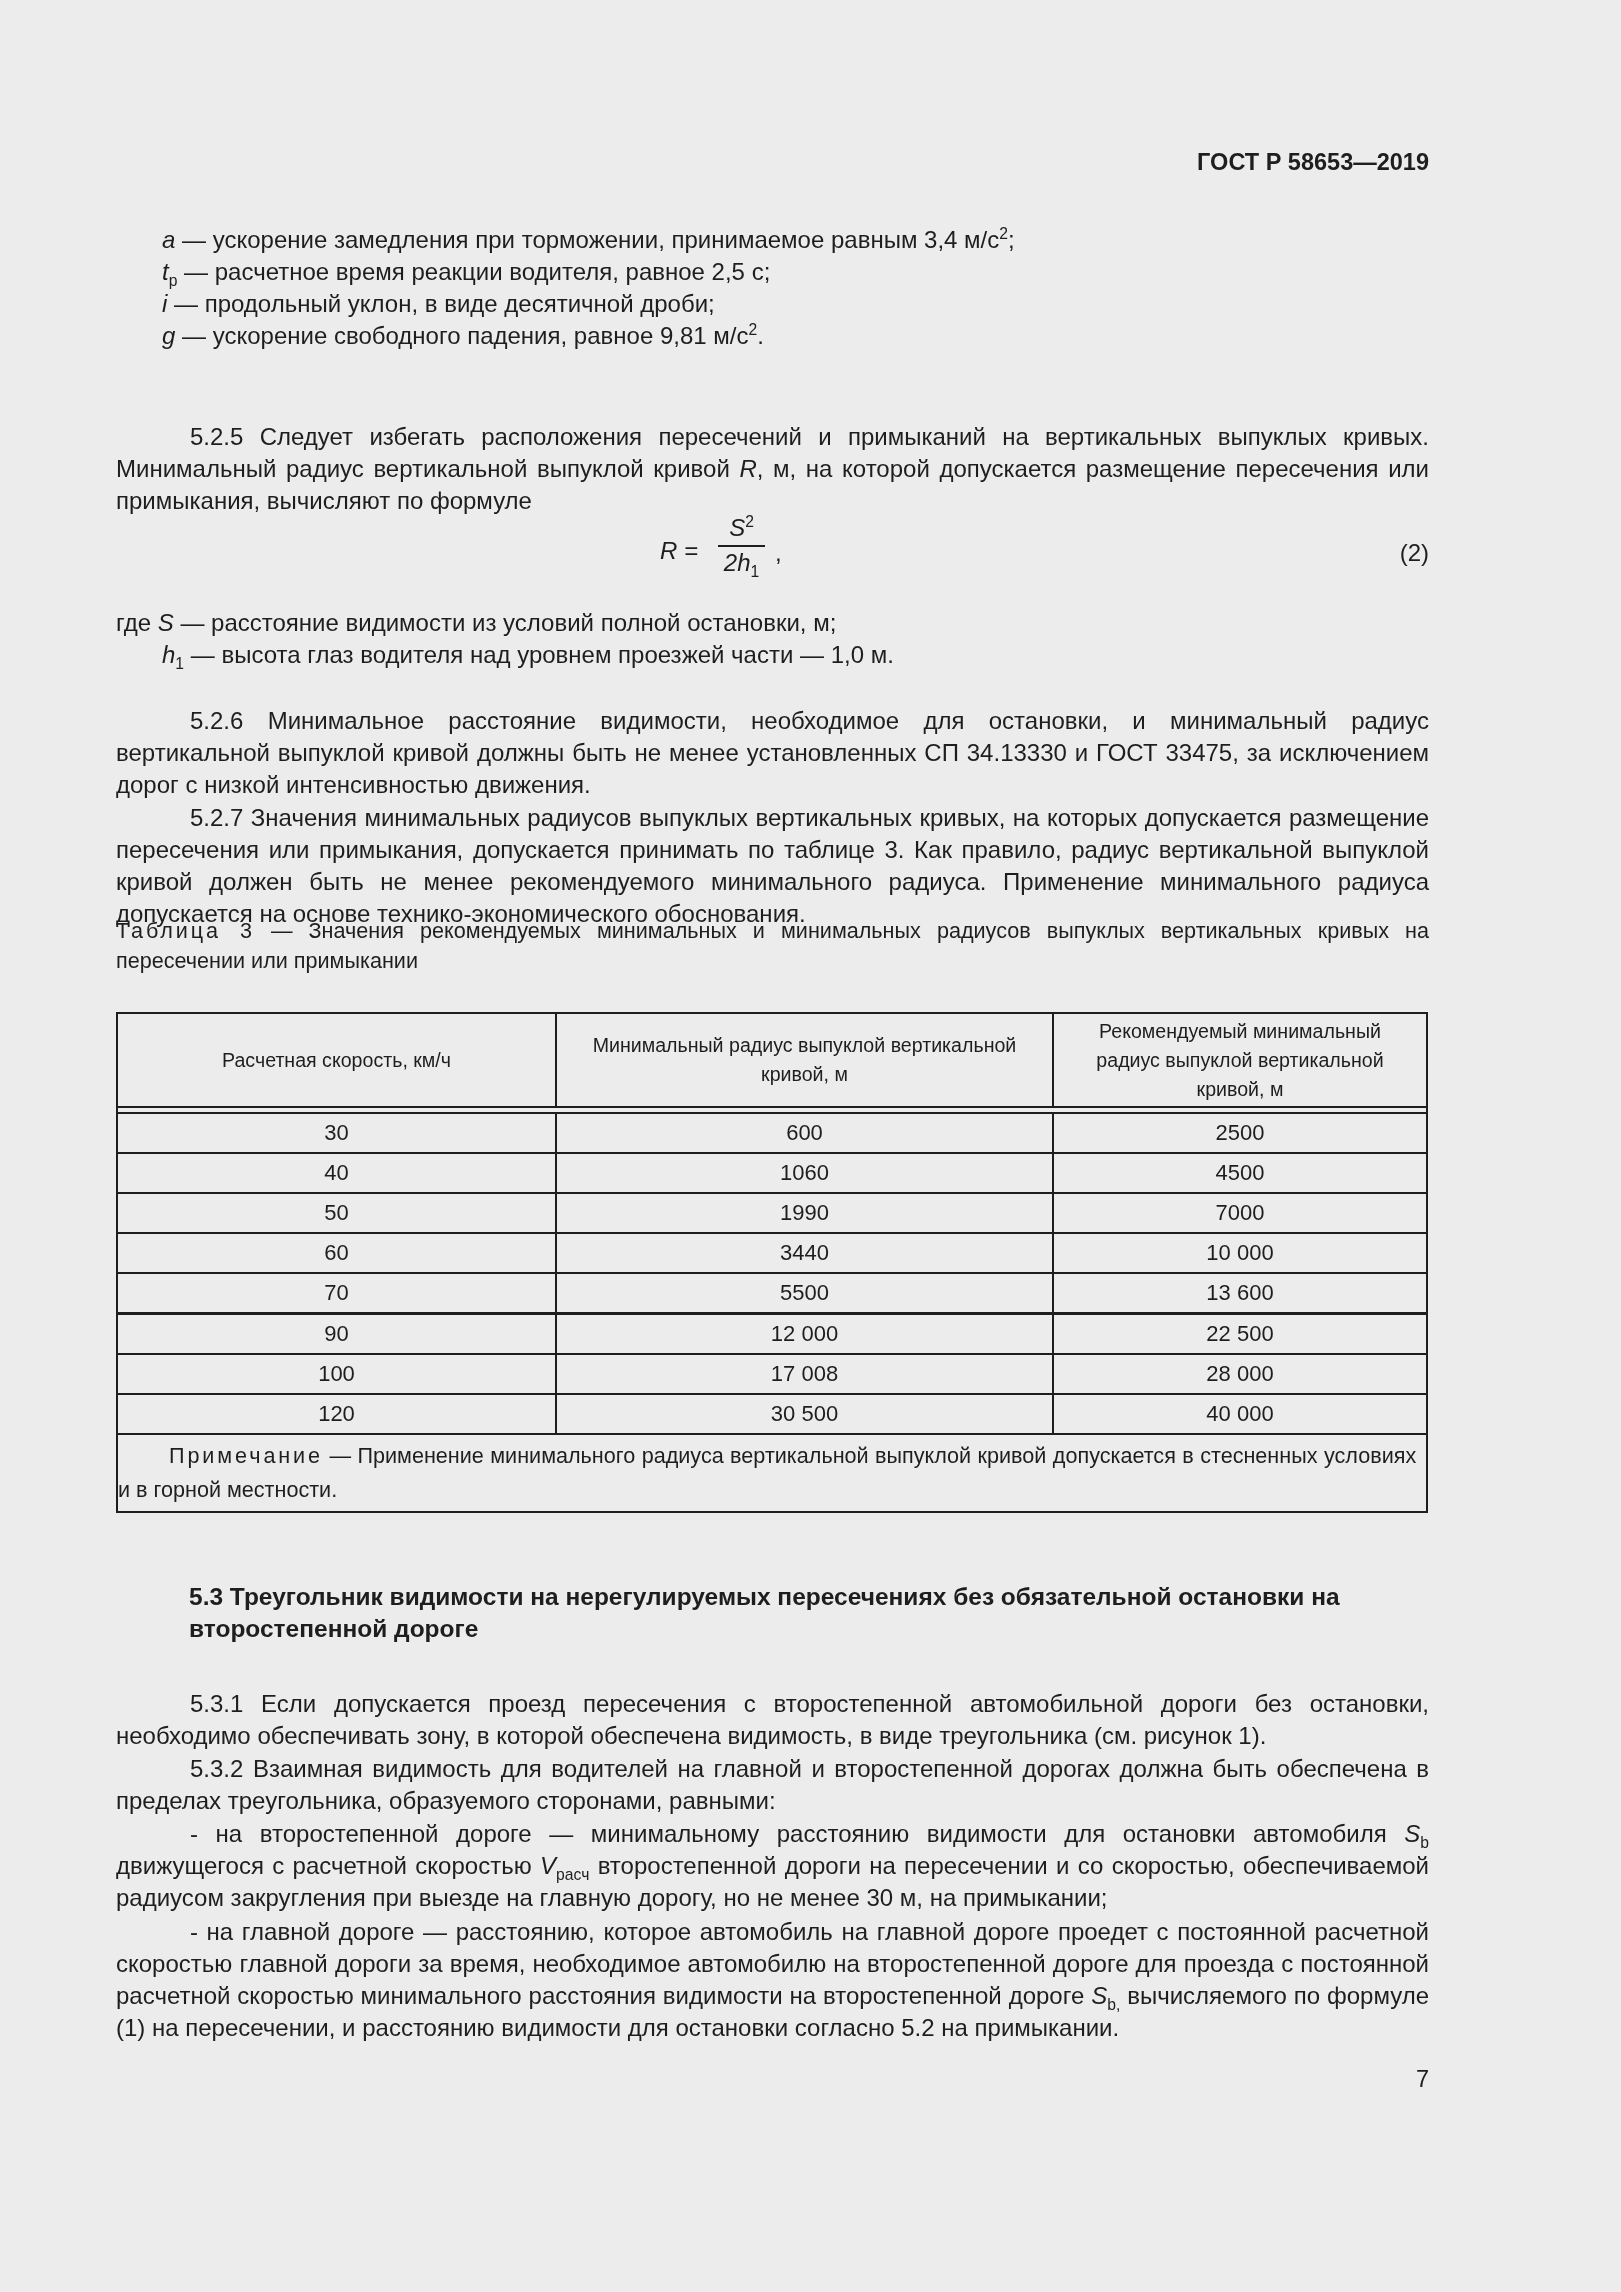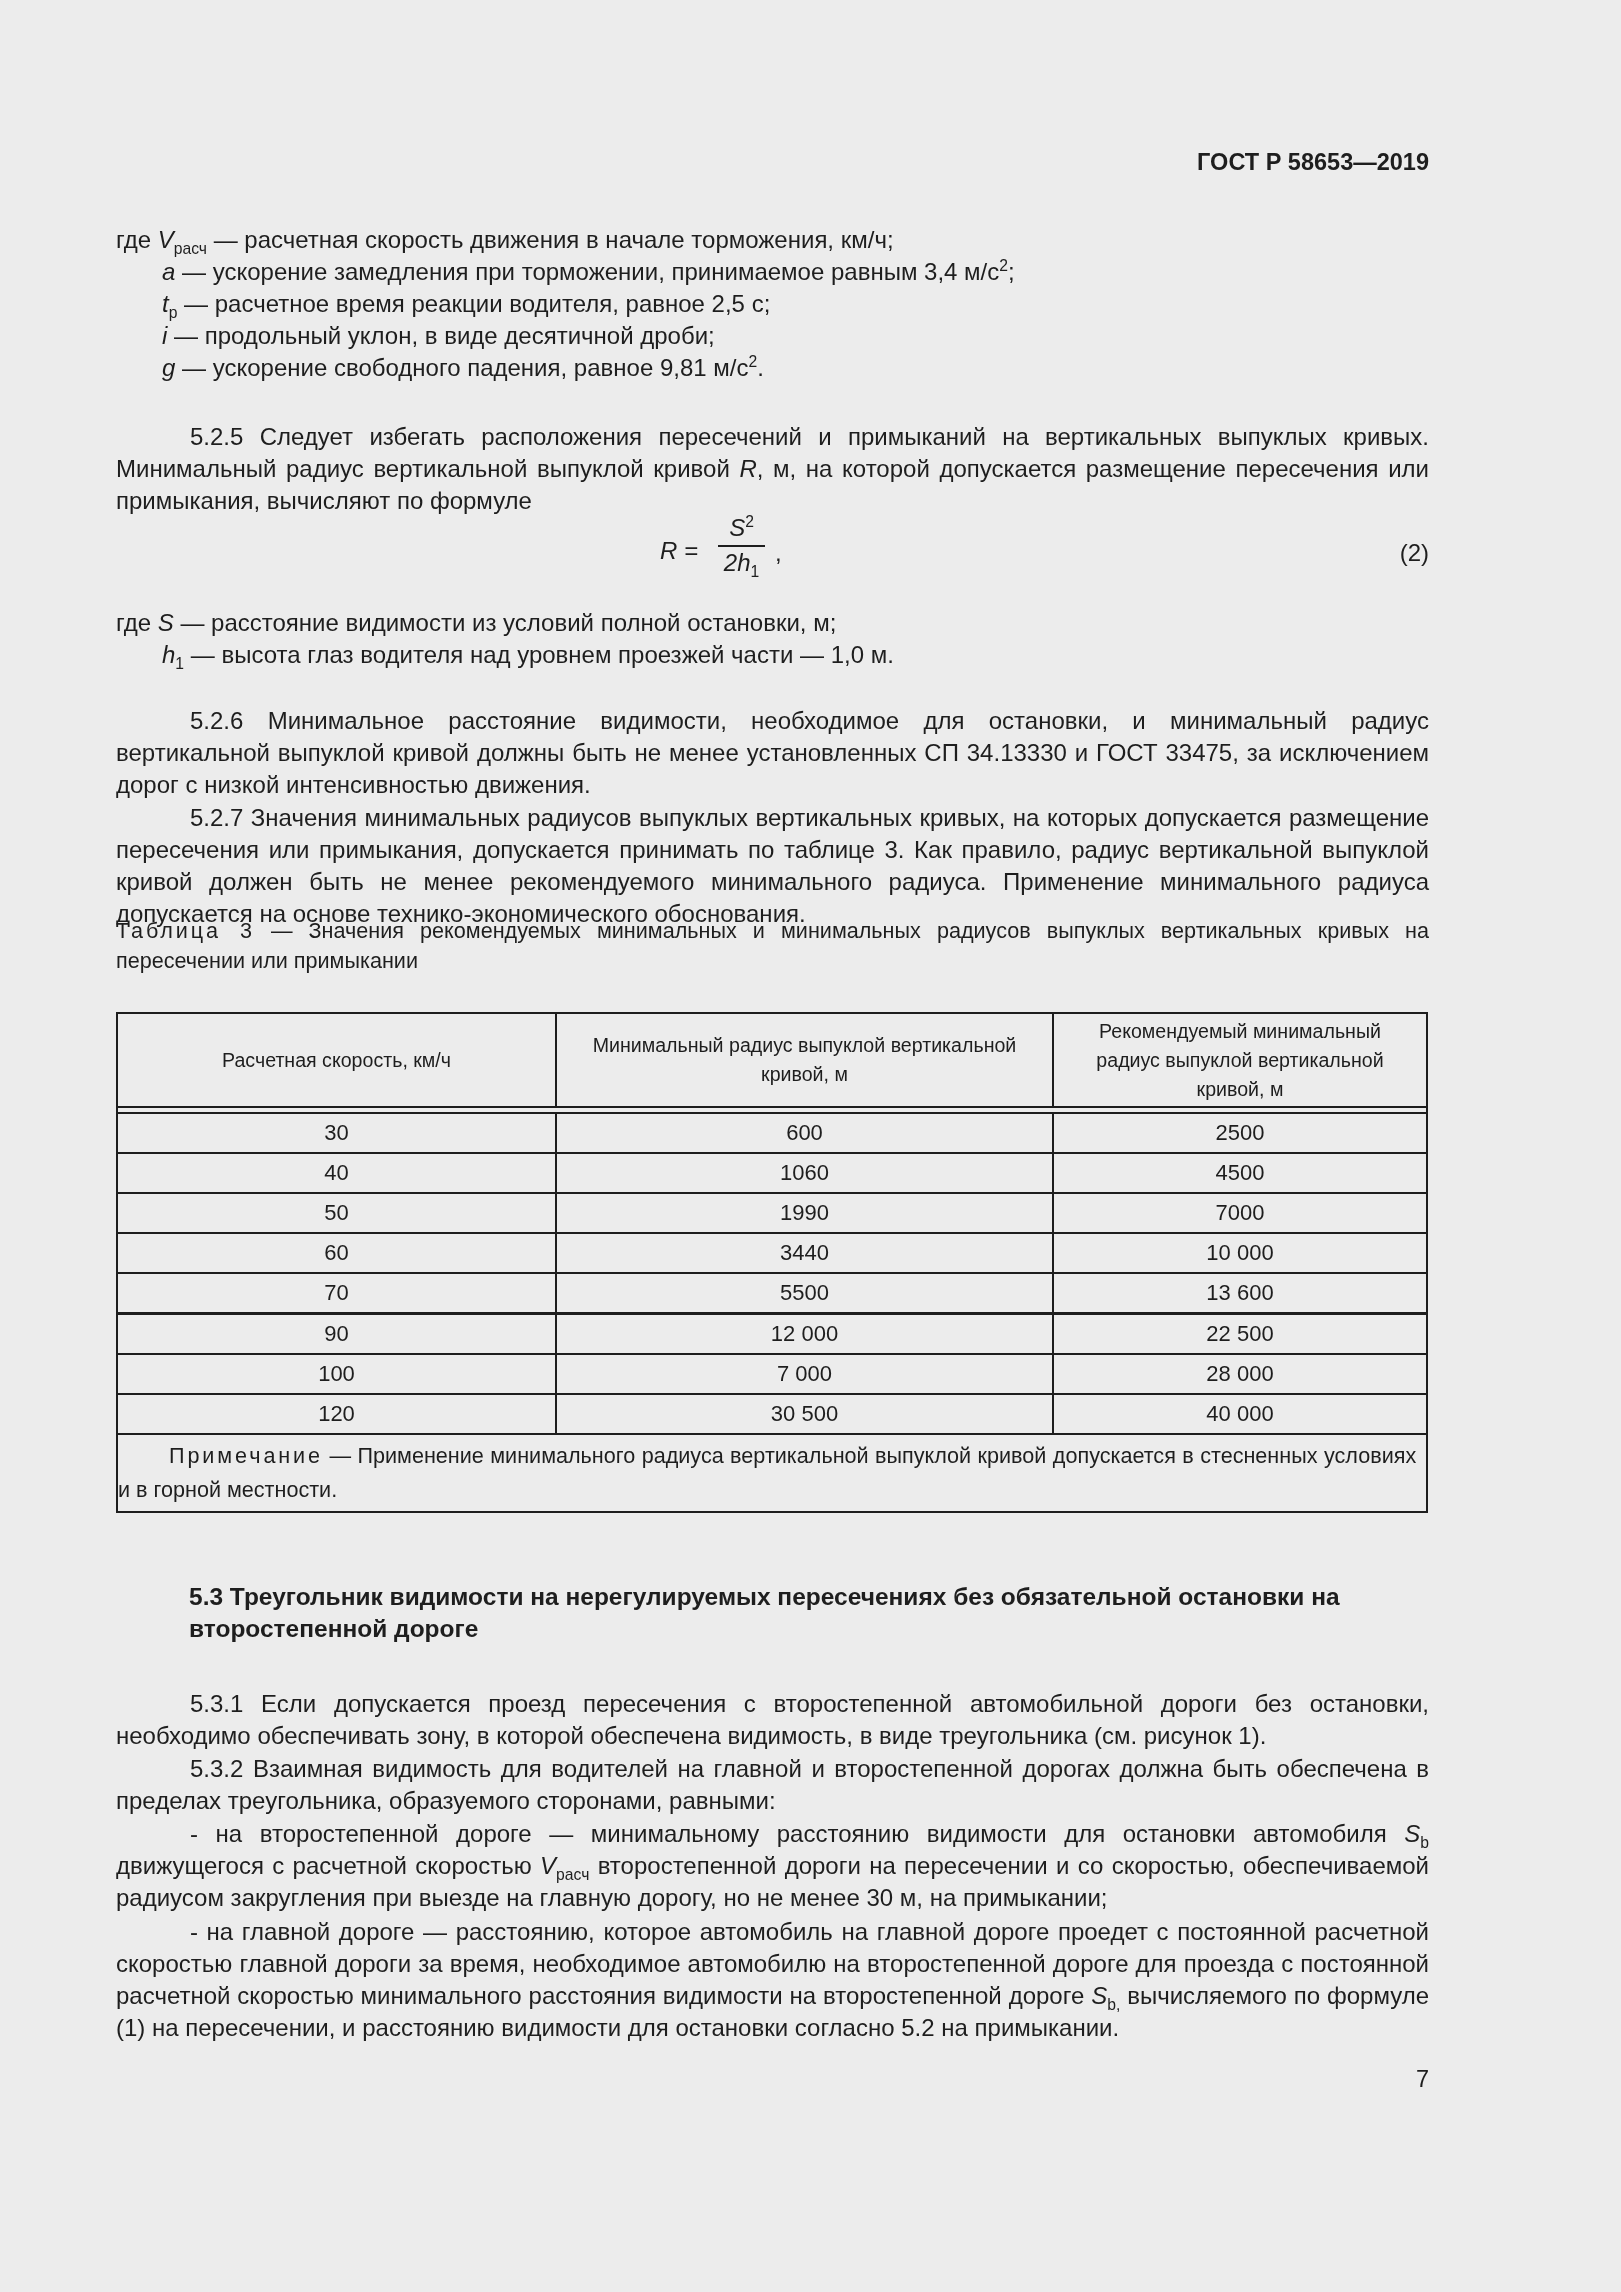--- a/index.html
+++ b/index.html
@@ -37,21 +37,20 @@
   .pnum { position:absolute; right:192px; top:2066px; font-size:23.5px; }
 </style>
 </head>
 <body>
 
 <div>
 
   <div class="hdr">ГОСТ Р 58653—2019</div>
 
   <div class="txt" style="top:224px;">
-    <div><span>где </span><i>V</i><sub>расч</sub><span> — расчетная скорость движения в начале торможения, км/ч;</span></div>
     <div class="subind"><i>a</i><span> — ускорение замедления при торможении, принимаемое равным 3,4 м/с</span><sup>2</sup><span>;</span></div>
     <div class="subind"><i>t</i><sub>р</sub><span> — расчетное время реакции водителя, равное 2,5 с;</span></div>
     <div class="subind"><i>i</i><span> — продольный уклон, в виде десятичной дроби;</span></div>
     <div class="subind"><i>g</i><span> — ускорение свободного падения, равное 9,81 м/с</span><sup>2</sup><span>.</span></div>
   </div>
 
   <div class="txt just ind" style="top:395px;"><span>5.2.5 Следует избегать расположения пересечений и примыканий на вертикальных выпуклых кривых. Минимальный радиус вертикальной выпуклой кривой </span><i>R</i><span>, м, на которой допускается размещение пересечения или примыкания, вычисляют по формуле</span></div>
 
   <div class="formula">
     <i class="lhs">R =</i>
@@ -112,21 +111,21 @@
           <td>5500</td>
           <td>13 600</td>
         </tr>
       <tr class="thick">
           <td>90</td>
           <td>12 000</td>
           <td>22 500</td>
         </tr>
       <tr>
           <td>100</td>
-          <td>7 000</td>
+          <td>17 008</td>
           <td>28 000</td>
         </tr>
       <tr>
           <td>120</td>
           <td>30 500</td>
           <td>40 000</td>
         </tr>
       <tr class="note">
         <td colspan="3" style="text-align:justify; text-align-last:left;"><span class="spaced">Примечание</span><span> — Применение минимального радиуса вертикальной выпуклой кривой допускается в стесненных условиях и в горной местности.</span></td>
       </tr>

